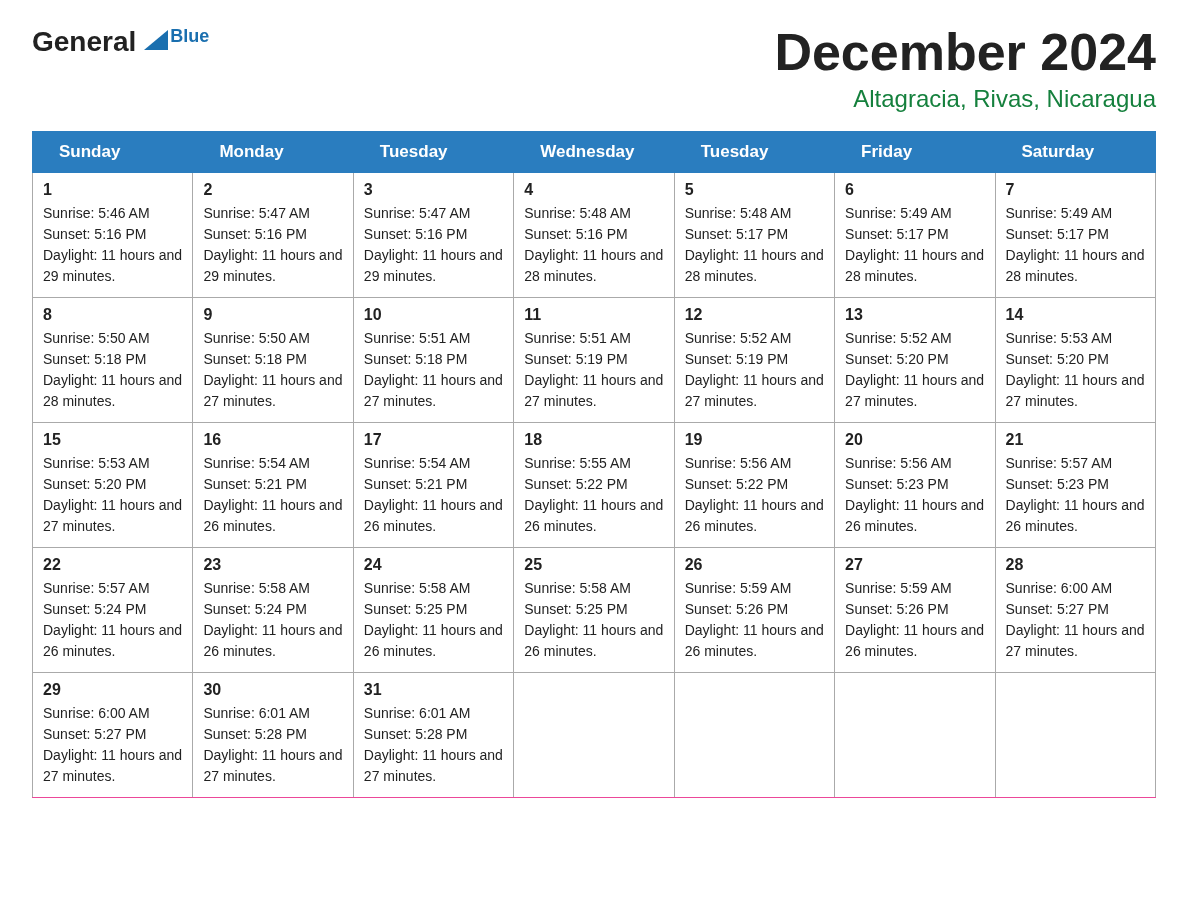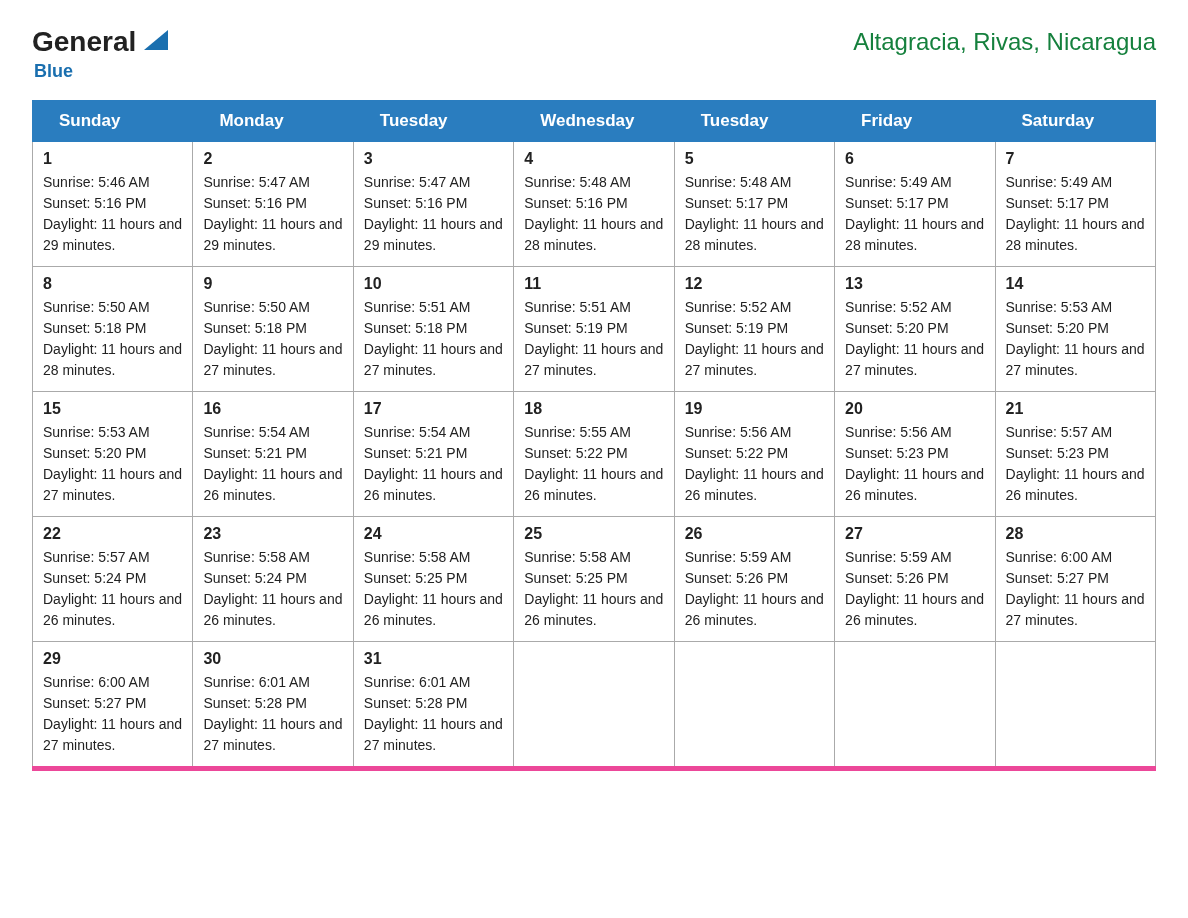--- a/index.html
+++ b/index.html
@@ -12,21 +12,20 @@
       min-height: 918px;
     }
     .header {
       display: flex;
       justify-content: space-between;
       align-items: flex-start;
       margin-bottom: 18px;
     }
     .logo {
       display: flex;
-      flex-direction: column;
       align-items: flex-start;
       justify-content: flex-end;
     }
     .logo-text {
       display: flex;
       align-items: center;
       font-size: 28px;
       font-weight: bold;
       color: #222;
       line-height: 1;
@@ -80,21 +79,21 @@
       font-weight: bold;
       margin-bottom: 4px;
       display: block;
     }
     .day-info {
       font-size: 14px;
       color: #222;
       line-height: 1.5;
     }
     .calendar tr:last-child td {
-      border-bottom: 5px solid #ec4899;
+      border-bottom: 1px solid #ec4899;
     }
     .empty-cell {
       background: #fff;
     }
   </style>
 </head>
 <body>
 
 <div class="header">
   <div class="logo">
@@ -102,20 +101,21 @@
       <span>General</span>
       <span style="display:inline-block;margin-left:4px;margin-top:2px;">
         <svg width="28" height="28" viewBox="0 0 28 28" fill="none">
           <polygon points="4,24 28,4 28,24" fill="#1a6faf"></polygon>
         </svg>
       </span>
     </div>
     <div class="logo-blue">Blue</div>
   </div>
   <div class="title-block">
+    <div class="month-title">December 2024</div>
     <div class="location-title">Altagracia, Rivas, Nicaragua</div>
   </div>
 </div>
 
 <table class="calendar">
   <thead>
     <tr>
     <th>Sunday</th>
         <th>Monday</th>
         <th>Tuesday</th>

